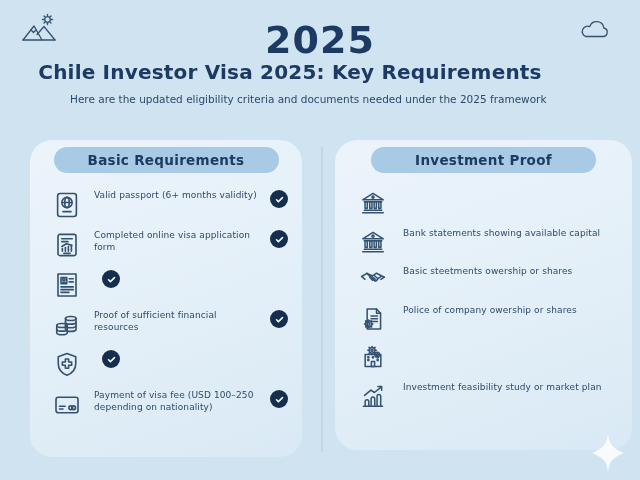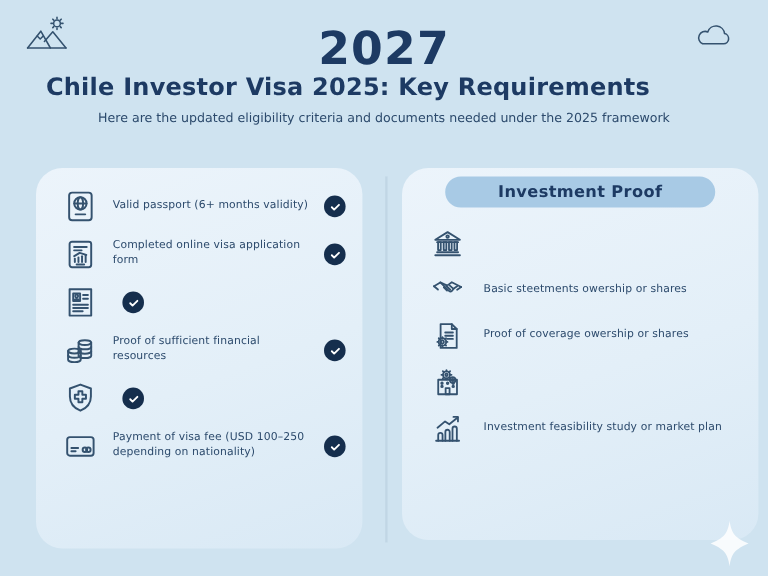--- a/index.html
+++ b/index.html
@@ -16,42 +16,42 @@
   #cloud{right:28px;top:17px;}
   .title-year{
     position:absolute;top:18px;left:0;width:640px;text-align:center;
     font-size:38px;font-weight:bold;letter-spacing:1px;color:#1d3a63;
   }
   .title-main{
     position:absolute;top:60px;left:0;width:580px;text-align:center;
     font-size:20px;font-weight:bold;color:#1d3a63;letter-spacing:.2px;
   }
   .title-desc{
-    position:absolute;top:92px;left:70px;width:500px;text-align:center;
+    position:absolute;top:92px;left:70px;width:500px;text-align:left;
     font-size:10.5px;line-height:1.5;color:#2c4a6c;
   }
   
   .card{
     position:absolute;border-radius:22px;
     background:linear-gradient(160deg,#ecf4fb 0%,#e3eff8 55%,#d9e9f5 100%);
   }
   #card-left{left:30px;top:140px;width:272px;height:317px;}
   #card-right{left:335px;top:140px;width:297px;height:310px;}
   .divider{
     position:absolute;left:321px;top:147px;width:1.5px;height:305px;
     background:#bcd1e1;opacity:.75;
   }
   .pill{
     margin:7px auto 0 auto;width:225px;height:26px;border-radius:14px;
     background:#a8cae5;display:flex;align-items:center;justify-content:center;
     font-size:13.5px;font-weight:bold;color:#1d3a63;letter-spacing:.3px;
   }
   .list{padding:17px 14px 0 22px;}
   #card-right .list{padding:16px 14px 0 24px;}
-  .row{display:flex;align-items:center;margin-bottom:10px;}
+  .row{display:flex;align-items:flex-start;margin-bottom:10px;}
   .row .ic{flex:0 0 30px;width:30px;height:30px;margin-right:12px;}
   .row .ic svg{width:30px;height:30px;display:block;}
   #card-right .row .ic{flex-basis:28px;width:28px;height:28px;margin-right:16px;}
   #card-right .row .ic svg{width:28px;height:28px;}
   .row .txt{
     flex:1 1 auto;font-size:9px;line-height:1.3;color:#2c4a6c;
     letter-spacing:.1px;
   }
   #card-right .row{margin-bottom:10.5px;}
   .row .check{
@@ -82,25 +82,26 @@
     <line x1="31" y1="3" x2="30.2" y2="3.8"></line>
     <line x1="24.8" y1="9.2" x2="24" y2="10"></line>
   </svg>
 </div>
 <div class="corner-icon" id="cloud">
   <svg width="34" height="24" viewBox="0 0 34 24" fill="none" stroke="#34526f" stroke-width="1.3" stroke-linejoin="round">
     <path d="M7.5,19.5 h17.5 a4.3,4.3 0 0 0 0.8,-8.5 a7.2,7.2 0 0 0 -14,-1.4 a4.8,4.8 0 0 0 -4.3,9.9 z"></path>
   </svg>
 </div>
 
-<div class="title-year">2027</div>
+<div class="title-year">2025</div>
 <div class="title-main">Chile Investor Visa 2025: Key Requirements</div>
 <div class="title-desc">Here are the updated eligibility criteria and documents needed under the 2025 framework</div>
 
 <div class="card" id="card-left">
+  <div class="pill">Basic Requirements</div>
   <div class="list" id="left-list">
       <div class="row">
         <span class="ic">
           <svg viewBox="0 0 24 24" fill="none" stroke="#34526f" stroke-width="1.3" stroke-linecap="round" stroke-linejoin="round">
             <rect x="4.5" y="2.8" width="15" height="18.4" rx="2"></rect>
             <circle cx="12" cy="10" r="4.1"></circle>
             <ellipse cx="12" cy="10" rx="1.8" ry="4.1"></ellipse>
             <line x1="7.9" y1="10" x2="16.1" y2="10"></line>
             <line x1="8.8" y1="17.3" x2="15.2" y2="17.3"></line>
           </svg>
@@ -222,20 +223,36 @@
             <rect x="16.9" y="11" width="1.9" height="5.6"></rect>
             <line x1="4.5" y1="18.2" x2="19.5" y2="18.2"></line>
             <line x1="3.2" y1="20.3" x2="20.8" y2="20.3"></line>
           </svg>
         </span>
         <span class="txt"></span>
       </div>
       <div class="row">
         <span class="ic">
           <svg viewBox="0 0 24 24" fill="none" stroke="#34526f" stroke-width="1.3" stroke-linecap="round" stroke-linejoin="round">
+            <path d="M3.2,9.3 L12,3.8 L20.8,9.3 z"></path>
+            <circle cx="12" cy="7" r="0.9"></circle>
+            <line x1="4.5" y1="11" x2="19.5" y2="11"></line>
+            <rect x="5.2" y="11" width="1.9" height="5.6"></rect>
+            <rect x="9.2" y="11" width="1.9" height="5.6"></rect>
+            <rect x="13" y="11" width="1.9" height="5.6"></rect>
+            <rect x="16.9" y="11" width="1.9" height="5.6"></rect>
+            <line x1="4.5" y1="18.2" x2="19.5" y2="18.2"></line>
+            <line x1="3.2" y1="20.3" x2="20.8" y2="20.3"></line>
+          </svg>
+        </span>
+        <span class="txt">Bank statements showing available capital</span>
+      </div>
+      <div class="row">
+        <span class="ic">
+          <svg viewBox="0 0 24 24" fill="none" stroke="#34526f" stroke-width="1.3" stroke-linecap="round" stroke-linejoin="round">
             <path d="M2.3,9 L6.8,6.3 L10.2,7.9 c0.9,0.4 1.9,0.4 2.7,-0.2 L15,6.2 L21.7,9.6"></path>
             <path d="M6.8,6.3 L13,12.3 c0.6,0.6 1.5,0.6 2.1,0 l0.6,-0.6"></path>
             <path d="M9.3,9.8 l2.3,2.3 M11.3,9 l2.6,2.5 M13.4,8.4 l2.8,2.5"></path>
             <path d="M16.2,10.9 l2.6,-1.8"></path>
             <path d="M2.3,9 l2.8,2.4 M21.7,9.6 l-2.9,1.9"></path>
           </svg>
         </span>
         <span class="txt">Basic steetments owership or shares</span>
       </div>
       <div class="row">
@@ -244,21 +261,21 @@
             <path d="M7,3.5 h8 l3.5,3.5 v13.5 H7 z"></path>
             <path d="M15,3.5 v3.5 h3.5"></path>
             <line x1="10.3" y1="9.5" x2="15.8" y2="9.5"></line>
             <line x1="10.3" y1="11.8" x2="15.8" y2="11.8"></line>
             <line x1="11.8" y1="14.1" x2="15.8" y2="14.1"></line>
             <circle cx="8.3" cy="16.2" r="2.7"></circle>
             <circle cx="8.3" cy="16.2" r="1.1"></circle>
             <path d="M8.3,12.9 v1 M8.3,18.5 v1 M5.7,16.2 h-1 M11.9,16.2 h-1 M6.4,14.3 l-0.7,-0.7 M10.9,18.8 l-0.7,-0.7 M10.2,14.3 l0.7,-0.7 M5.7,18.8 l0.7,-0.7"></path>
           </svg>
         </span>
-        <span class="txt">Proof of coverage owership or shares</span>
+        <span class="txt">Police of company owership or shares</span>
       </div>
       <div class="row">
         <span class="ic">
           <svg viewBox="0 0 24 24" fill="none" stroke="#34526f" stroke-width="1.3" stroke-linecap="round" stroke-linejoin="round">
             <rect x="5.3" y="9.8" width="13.4" height="10.4"></rect>
             <rect x="10.6" y="15.8" width="2.8" height="4.4"></rect>
             <circle cx="8" cy="12.3" r="0.55"></circle>
             <circle cx="12" cy="12.3" r="0.55"></circle>
             <circle cx="16" cy="12.3" r="0.55"></circle>
             <circle cx="8" cy="14.6" r="0.55"></circle>

